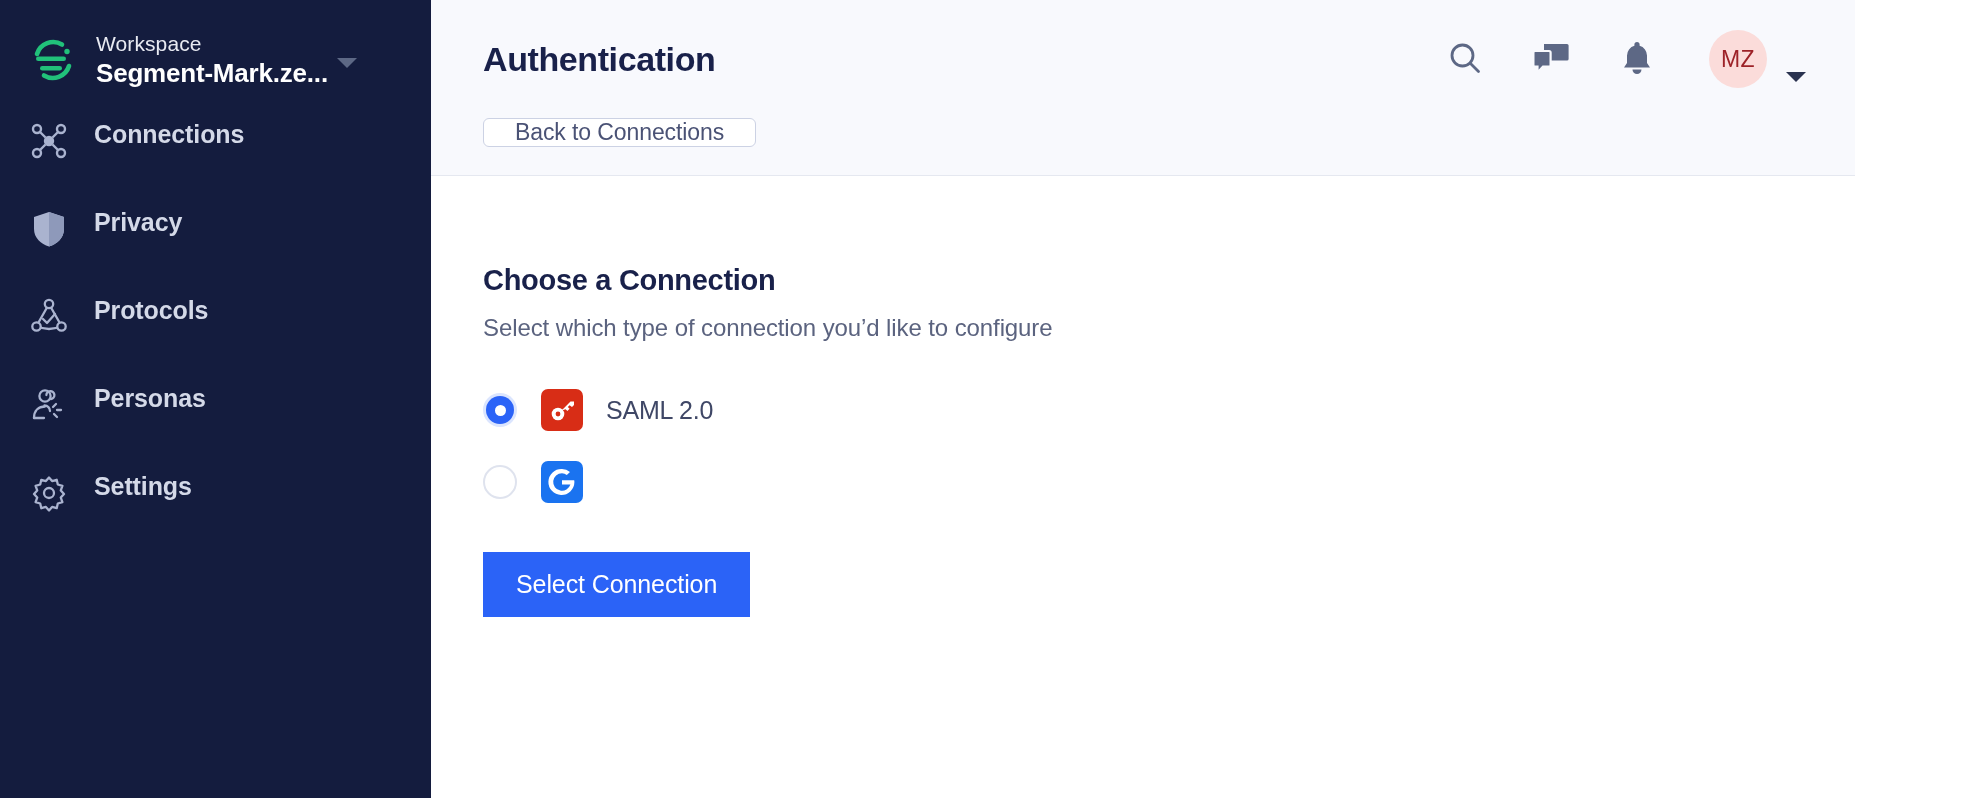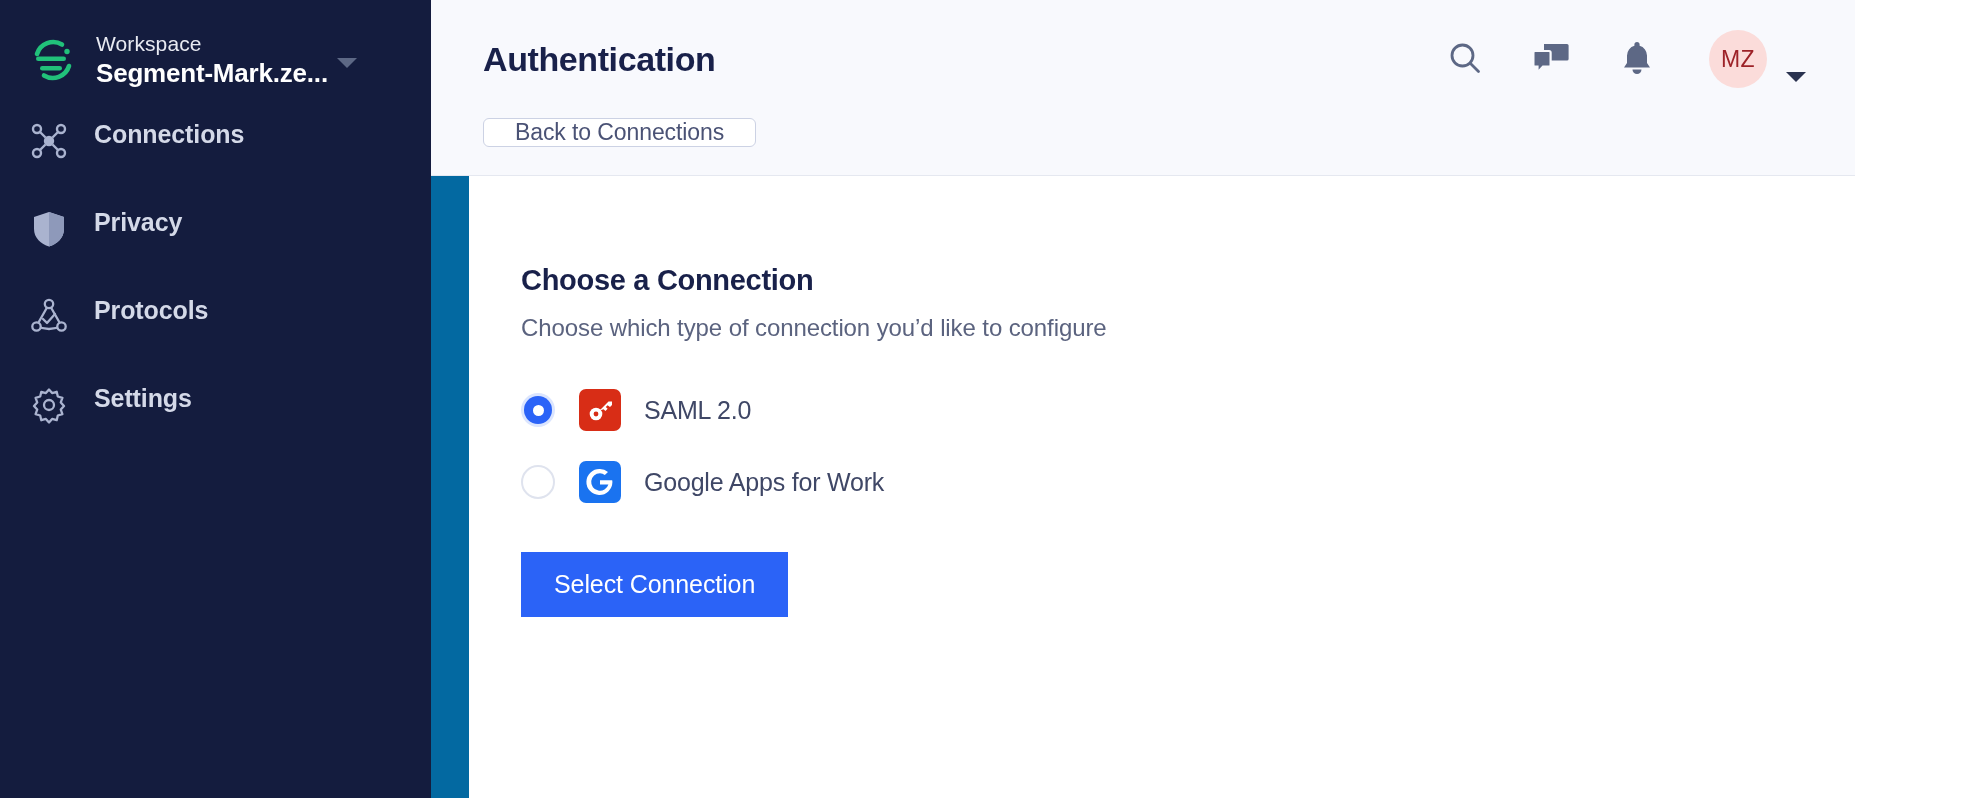--- a/index.html
+++ b/index.html
@@ -82,21 +82,21 @@
     font-weight: 700;
     letter-spacing: -.1px;
   }
 
   
   .main {
     flex: 1 1 auto;
     height: 798px;
     display: flex;
     flex-direction: column;
-    background: #0369a1;
+    background: #7dd3fc;
     min-width: 0;
   }
   .topbar {
     height: 118px;
     background: #f8f9fd;
     display: flex;
     align-items: center;
     padding: 0 48px 0 52px;
     flex: 0 0 118px;
   }
@@ -149,21 +149,20 @@
     padding: 0 31px;
     cursor: pointer;
     font-family: "Liberation Sans", sans-serif;
     letter-spacing: -.1px;
   }
 
   .content {
     flex: 1 1 auto;
     background: #ffffff;
     padding: 88px 0 4px 52px;
-    margin-left: 38px;
   }
   .section-title {
     font-size: 29px;
     font-weight: 700;
     color: #19214a;
     letter-spacing: -.3px;
   }
   .section-sub {
     font-size: 24px;
     color: #5b637f;
@@ -301,20 +300,33 @@
             <path d="M19 6 L31.5 28 Q19 34 6.5 28 Z"></path>
             <circle cx="19" cy="6" r="4.2" fill="#141c3e"></circle>
             <circle cx="31.5" cy="28.5" r="4.2" fill="#141c3e"></circle>
             <circle cx="6.5" cy="28.5" r="4.2" fill="#141c3e"></circle>
             <polyline points="13,21 17,25 25,16" stroke-linecap="round" stroke-linejoin="round"></polyline>
           </svg>
         </span>
         <span class="nav-label">Protocols</span>
       </div>
 
+      <div class="nav-item">
+        <span class="nav-icon">
+          <svg width="38" height="38" viewBox="0 0 38 38" fill="none" stroke="#aab3cf" stroke-width="2.3">
+            <circle cx="15" cy="10" r="5.6"></circle>
+            <path d="M4 32 C4 24 9 20.5 15 20.5" stroke-linecap="round"></path>
+            <path d="M4 32 H14" stroke-linecap="round"></path>
+            <path d="M21 13 a4 4 0 1 0 -4.6 -4" stroke-linecap="round"></path>
+            <path d="M20 25 a5.5 5.5 0 0 0 -5.5 -5.5" stroke-linecap="round"></path>
+            <path d="M23 21 l3 -3 M24 28 l3 3 M27 24 h4" stroke-linecap="round"></path>
+          </svg>
+        </span>
+        <span class="nav-label">Personas</span>
+      </div>
 
       <div class="nav-item">
         <span class="nav-icon">
           <svg width="38" height="38" viewBox="0 0 38 38" fill="none" stroke="#aab3cf" stroke-width="2.3">
             <circle cx="19" cy="19" r="5"></circle>
             <path d="M19 3.5 l3.1 3.6 4.6 -1.3 1.1 4.7 4.6 1.4 -1.6 4.5 3.2 3.6 -3.2 3.6 1.6 4.5 -4.6 1.4 -1.1 4.7 -4.6 -1.3 -3.1 3.6 -3.1 -3.6 -4.6 1.3 -1.1 -4.7 -4.6 -1.4 1.6 -4.5 -3.2 -3.6 3.2 -3.6 -1.6 -4.5 4.6 -1.4 1.1 -4.7 4.6 1.3 Z" stroke-linejoin="round"></path>
           </svg>
         </span>
         <span class="nav-label">Settings</span>
       </div>
@@ -367,21 +379,21 @@
 
       </div>
     </header>
 
     <div class="subbar">
       <button class="btn-secondary">Back to Connections</button>
     </div>
 
     <section class="content">
       <h2 class="section-title">Choose a Connection</h2>
-      <p class="section-sub">Choose which type of connection you’d like to configure</p>
+      <p class="section-sub">Select which type of connection you’d like to configure</p>
 
       <div class="options">
 
         <label class="option-row">
           <span class="radio checked">
             <span class="ring">
               <span class="dot"></span>
             </span>
           </span>
           <span class="opt-icon saml">
@@ -394,21 +406,20 @@
           <span class="opt-label">SAML 2.0</span>
         </label>
 
         <label class="option-row">
           <span class="radio"></span>
           <span class="opt-icon google">
             <svg width="30" height="30" viewBox="0 0 30 30">
               <path d="M15 6.2 a8.8 8.8 0 1 0 8.4 11.4 H15 v-4.3 h12.2 a11 11 0 0 1 .2 2 A13 13 0 1 1 15 2 a12.6 12.6 0 0 1 8 2.9 l-3.2 3.2 A8.6 8.6 0 0 0 15 6.2 Z" fill="#ffffff"></path>
             </svg>
           </span>
-          <span class="opt-label">Google Apps for Work</span>
         </label>
 
       </div>
 
       <button class="btn-primary">Select Connection</button>
     </section>
 
   </main>
 </div>
 

